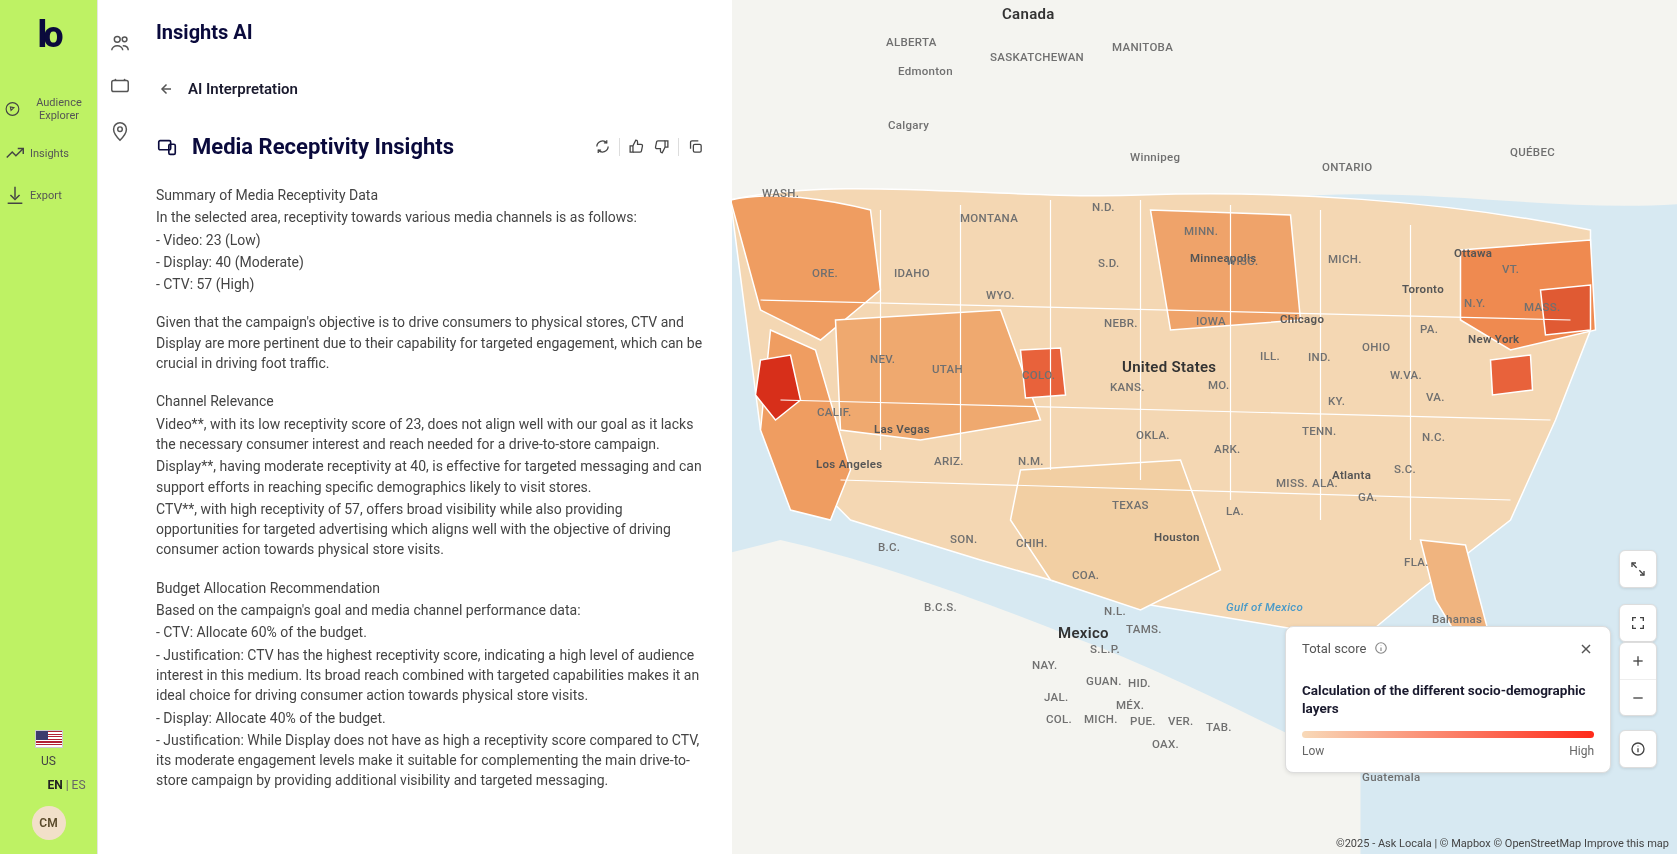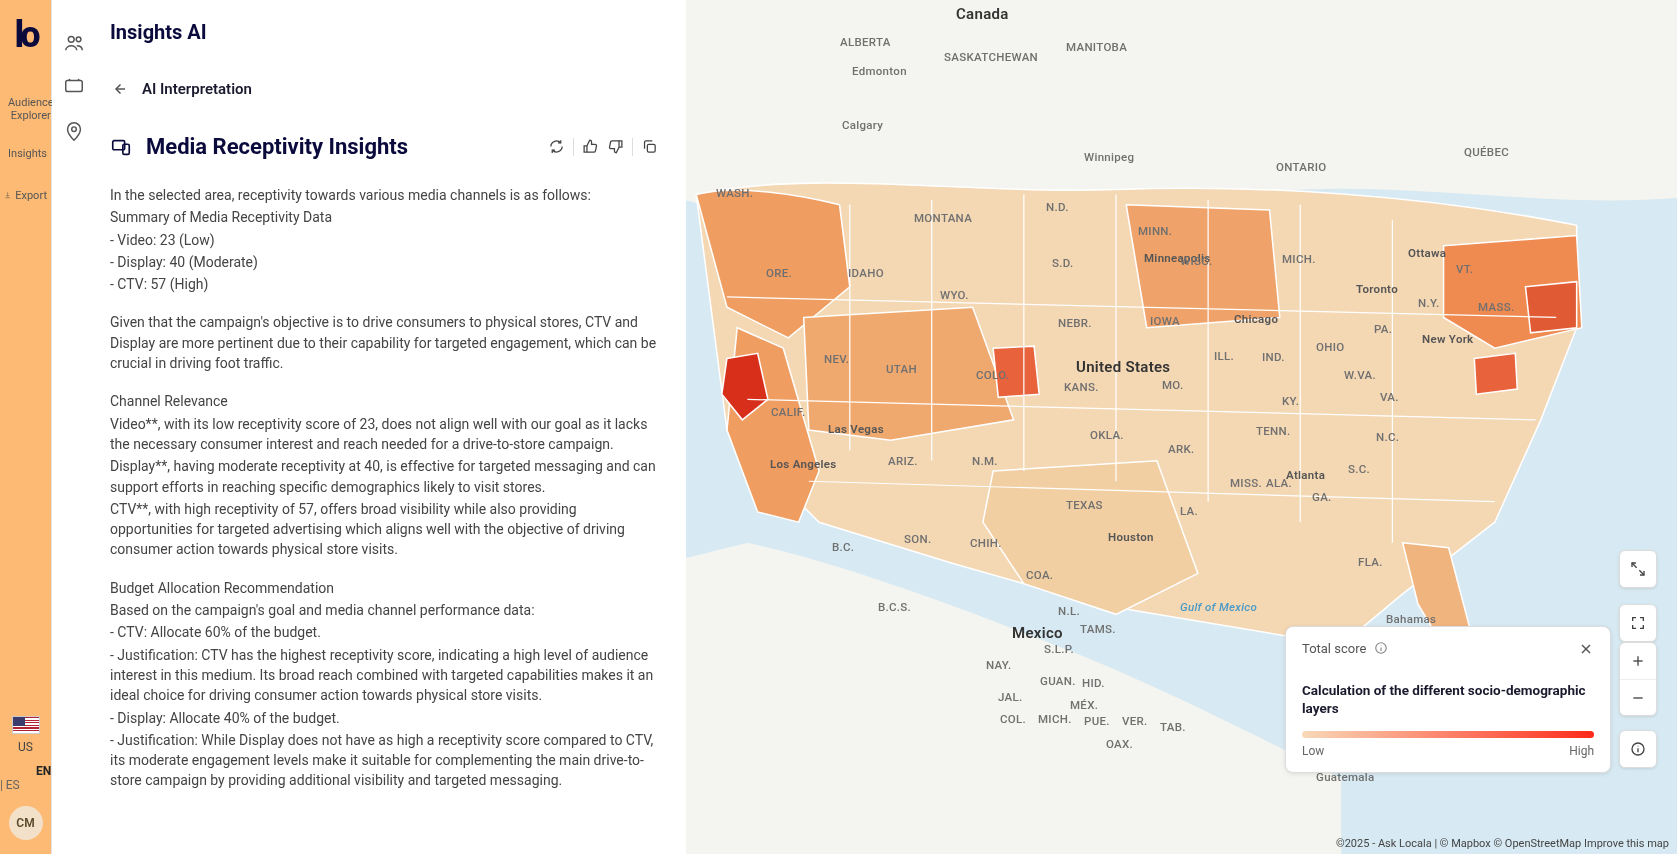--- a/index.html
+++ b/index.html
@@ -1,20 +1,20 @@
 <!DOCTYPE html>
 <html><head>
 <meta charset="utf-8">
 <style>
 * { box-sizing: border-box; margin: 0; padding: 0; }
 body { font-family: -apple-system, BlinkMacSystemFont, 'Segoe UI', Roboto, Helvetica, Arial, sans-serif; font-size: 14px; color: #1a1a2e; background: #fff; overflow: hidden; }
 .app { display: flex; width: 1677px; height: 854px; }
 
 
-.rail { width: 52px; background: #fdba74; border-right: 1px solid #e5e5e5; display: flex; flex-direction: column; align-items: center; padding-top: 14px; }
+.rail { width: 98px; background: #bef264; border-right: 1px solid #e5e5e5; display: flex; flex-direction: column; align-items: center; padding-top: 14px; }
 .logo { font-size: 36px; font-weight: 800; color: #0a0a3c; letter-spacing: -4px; margin-bottom: 30px; }
 .rail-item { display: flex; flex-direction: row; align-items: center; gap: 4px; padding: 10px 4px; cursor: pointer; font-size: 11px; color: #555; text-align: center; width: 100%; }
 .rail-item svg { width: 22px; height: 22px; stroke: #444; fill: none; stroke-width: 1.6; }
 .rail-spacer { flex: 1; }
 .flag { width: 28px; height: 18px; background: linear-gradient(to bottom, #b22234 0 8%, #fff 8% 16%, #b22234 16% 24%, #fff 24% 32%, #b22234 32% 40%, #fff 40% 48%, #b22234 48% 56%, #fff 56% 64%, #b22234 64% 72%, #fff 72% 80%, #b22234 80% 88%, #fff 88% 100%); position: relative; border: 1px solid #ccc; }
 .flag::before { content:''; position:absolute; top:0; left:0; width:12px; height:9px; background:#3c3b6e; }
 .lang { font-size: 12px; margin-top: 10px; color: #666; }
 .lang b { color: #222; padding-left: 36px; }
 .avatar { width: 34px; height: 34px; border-radius: 50%; background: #f2e0c9; display:flex; align-items:center; justify-content:center; font-size:12px; font-weight:600; color:#5a4a2a; margin: 14px 0; }
 
@@ -168,22 +168,22 @@
         <div class="sep"></div>
         <svg viewBox="0 0 24 24">
             <rect x="9" y="9" width="11" height="11" rx="2"></rect>
             <path d="M5 15V6a2 2 0 012-2h9"></path>
           </svg>
       </div>
     </div>
 
     <div class="content">
       <div class="block">
+        <p>Summary of Media Receptivity Data</p>
         <p>In the selected area, receptivity towards various media channels is as follows:</p>
-        <p>Summary of Media Receptivity Data</p>
         <p>- Video: 23 (Low)</p>
         <p>- Display: 40 (Moderate)</p>
         <p>- CTV: 57 (High)</p>
       </div>
       <div class="block">
         <p>Given that the campaign's objective is to drive consumers to physical stores, CTV and Display are more pertinent due to their capability for targeted engagement, which can be crucial in driving foot traffic.</p>
       </div>
       <div class="block">
         <p>Channel Relevance</p>
         <p>Video**, with its low receptivity score of 23, does not align well with our goal as it lacks the necessary consumer interest and reach needed for a drive-to-store campaign.</p>

